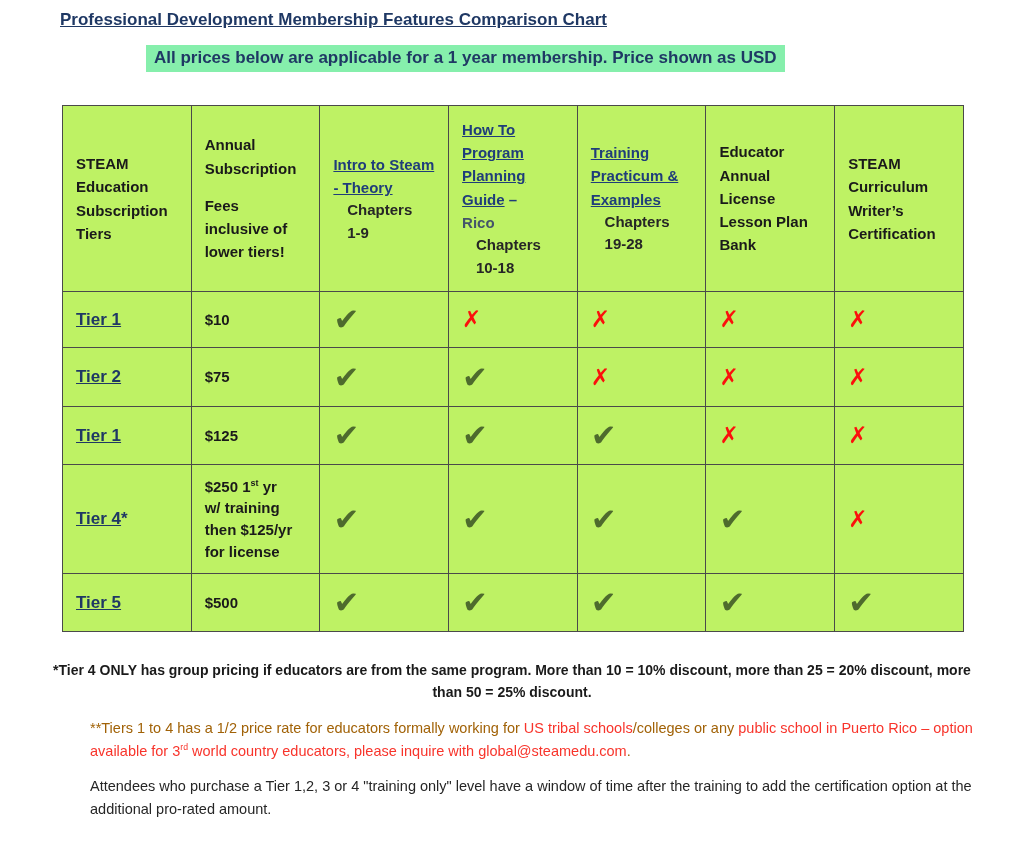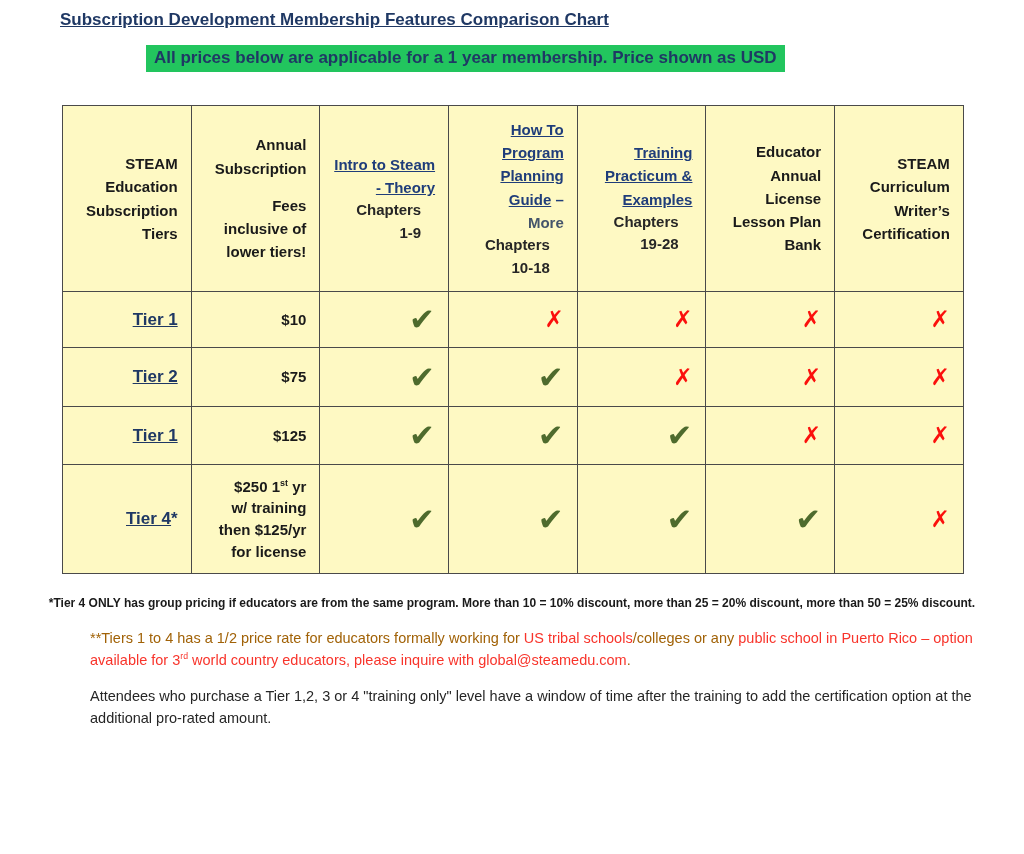--- a/index.html
+++ b/index.html
@@ -10,35 +10,35 @@
   }
   
   .page-title{
     margin:10px 0 0 60px;
     font-size:17px;font-weight:bold;
     color:#1f3864;text-decoration:underline;
   }
   .subtitle-wrap{margin:15px 0 0 146px;}
   .subtitle{
     display:inline-block;
-    background:#22c55e;
+    background:#86efac;
     color:#1f3864;font-size:17px;font-weight:bold;
     padding:3px 8px 4px 8px;
   }
   
   table.cmp{
     border-collapse:collapse;table-layout:fixed;
     margin:33px 0 0 62px;width:901px;
   }
   table.cmp col{width:128.7px;}
   table.cmp th,table.cmp td{
     border:1.5px solid #4a4a4a;
-    text-align:right;vertical-align:middle;
+    text-align:left;vertical-align:middle;
     padding:2px 13px;
-    background:#fef9c3;
+    background:#bef264;
   }
   tr.hrow{height:186px;}
   tr.r1{height:56px;}
   tr.r2{height:59px;padding-left:28px;}
   tr.r3{height:58px;}
   tr.r4{height:109px;}
   tr.r5{height:58px;}
   .hdr-black{font-size:15px;font-weight:bold;color:#1a1a1a;line-height:1.55;}
   .hdr-gap{margin-top:14px;}
   .hdr-link{
@@ -53,34 +53,34 @@
     text-decoration:underline;cursor:pointer;
   }
   .tier-suffix{font-size:17px;font-weight:bold;color:#1f3864;text-decoration:none;}
   .fee{font-size:15px;font-weight:bold;color:#1a1a1a;line-height:1.45;}
   .fee sup{font-size:60%;}
   .mark{display:inline-block;line-height:1;}
   .mark[data-mark="check"]{color:#4e6b2d;font-size:31px;font-weight:bold;}
   .mark[data-mark="x"]{color:#fb100c;font-size:23px;font-weight:bold;}
   
   .note-bold{
-    width:940px;margin:20px auto 0 auto;
-    text-align:center;font-size:12px;font-weight:bold;
+    width:940px;margin:28px auto 0 auto;
+    text-align:center;font-size:14px;font-weight:bold;
     color:#1a1a1a;line-height:1.55;
   }
   .footnotes{margin:14px 34px 0 90px;font-size:14.5px;color:#262626;line-height:1.55;}
   .footnotes p{margin:0 0 13px 0;}
   .seg[data-color="red"]{color:#f8342b;}
   .seg[data-color="black"]{color:#a16207;}
   .footnotes sup{font-size:60%;}
 </style>
 </head>
 <body>
 
-<div class="page-title">Subscription Development Membership Features Comparison Chart</div>
+<div class="page-title">Professional Development Membership Features Comparison Chart</div>
 
 <div class="subtitle-wrap">
   <span class="subtitle">All prices below are applicable for a 1 year membership. Price shown as USD</span>
 </div>
 
 <table class="cmp">
   <colgroup>
       <col>
       <col>
       <col>
@@ -97,21 +97,21 @@
     <th>
       <div class="hdr-black">Annual Subscription</div>
       <div class="hdr-black hdr-gap">Fees inclusive of lower tiers!</div>
     </th>
     <th>
       <span class="hdr-link">Intro to Steam - Theory</span>
       <div class="hdr-sub">Chapters 1-9</div>
     </th>
     <th>
       <span class="hdr-link">How To Program Planning Guide</span><span class="hdr-dash"> –</span>
-      <div class="hdr-admin">More</div>
+      <div class="hdr-admin">Rico</div>
       <div class="hdr-sub">Chapters 10-18</div>
     </th>
     <th>
       <span class="hdr-link">Training Practicum &amp; Examples</span>
       <div class="hdr-sub">Chapters 19-28</div>
     </th>
     <th>
       <div class="hdr-black">Educator Annual License Lesson Plan Bank</div>
     </th>
     <th>
@@ -157,20 +157,29 @@
       <div>then $125/yr</div>
       <div>for license</div>
     </td>
     <td><span class="mark" data-mark="check">✔</span></td>
     <td><span class="mark" data-mark="check">✔</span></td>
     <td><span class="mark" data-mark="check">✔</span></td>
     <td><span class="mark" data-mark="check">✔</span></td>
     <td><span class="mark" data-mark="x">✗</span></td>
   </tr>
 
+  <tr class="r5">
+    <td><span class="tier-link">Tier 5</span><span class="tier-suffix"></span></td>
+    <td class="fee">$500</td>
+    <td><span class="mark" data-mark="check">✔</span></td>
+    <td><span class="mark" data-mark="check">✔</span></td>
+    <td><span class="mark" data-mark="check">✔</span></td>
+    <td><span class="mark" data-mark="check">✔</span></td>
+    <td><span class="mark" data-mark="check">✔</span></td>
+  </tr>
   </tbody>
 </table>
 
 <div class="note-bold">*Tier 4 ONLY has group pricing if educators are from the same program. More than 10 = 10% discount, more than 25 = 20% discount, more than 50 = 25% discount.</div>
 
 <div class="footnotes">
   <p>
     <span class="seg" data-color="black">**Tiers 1 to 4 has a 1/2 price rate for educators formally working for </span><span class="seg" data-color="red">US tribal schools</span><span class="seg" data-color="black">/colleges or any </span><span class="seg" data-color="red">public school in Puerto Rico – option available for 3</span><sup class="seg" data-color="red">rd</sup><span class="seg" data-color="red"> world country educators, please inquire with global@steamedu.com</span><span class="seg" data-color="black">.</span>
   </p>
   <p>Attendees who purchase a Tier 1,2, 3 or 4 "training only" level have a window of time after the training to add the certification option at the additional pro-rated amount.</p>

